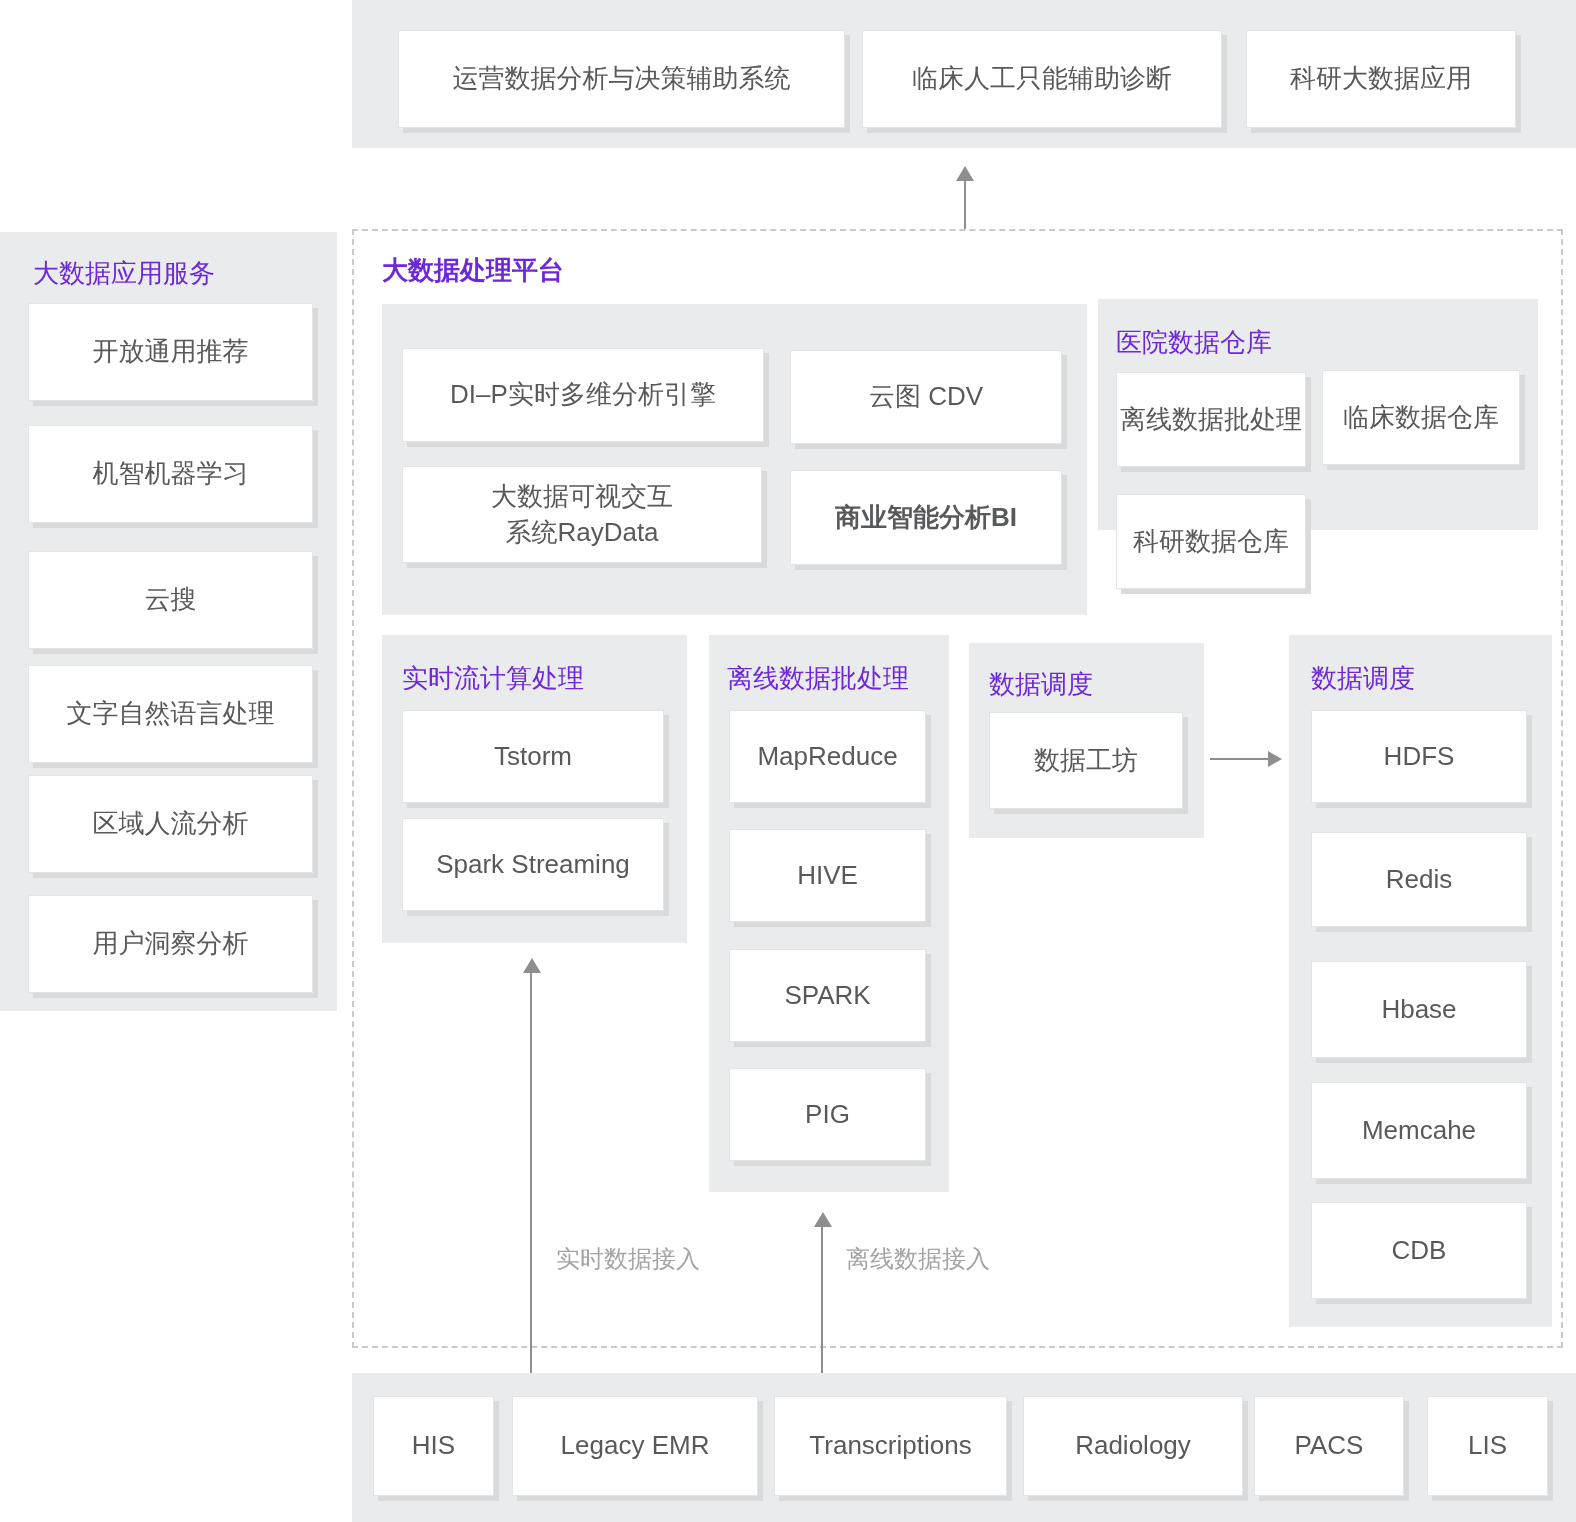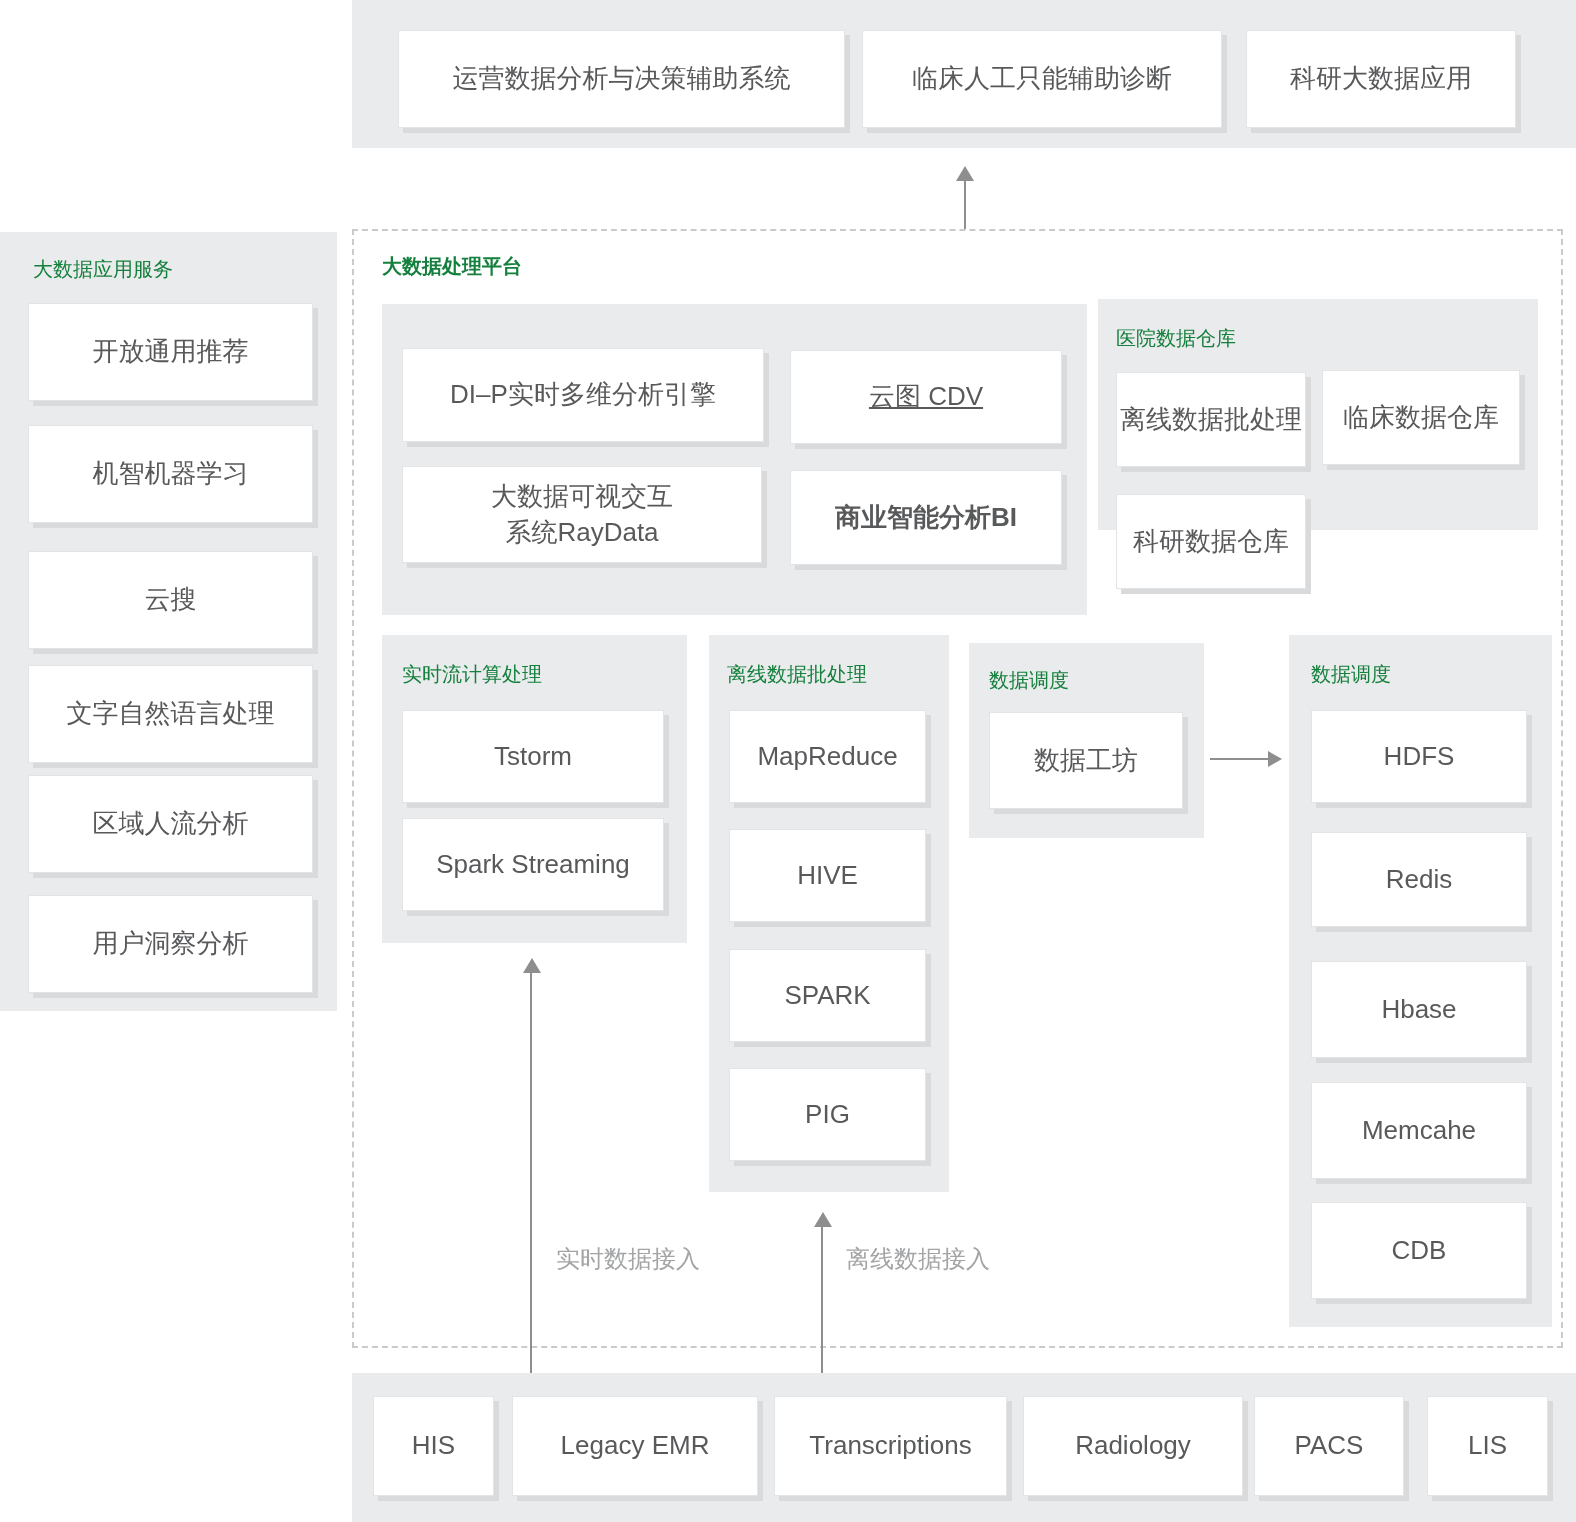--- a/index.html
+++ b/index.html
@@ -9,21 +9,21 @@
   }
   .strip,.panel{position:absolute;background:#eaebec;}
   .node{
     position:absolute;background:#ffffff;border:1px solid #e3e4e6;
     box-shadow:5px 5px 0 0 #d9dadb;
     display:flex;align-items:center;justify-content:center;
     font-size:26px;color:#58595b;text-align:center;line-height:1.35;
     box-sizing:border-box;
   }
   .prewrap{white-space:pre-line;}
-  .ptitle{position:absolute;font-size:20px;color:#15803d;}
+  .ptitle{position:absolute;font-size:26px;color:#6d28d9;}
   .dashedbox{
     position:absolute;border:2px dashed #c9cacb;background:transparent;box-sizing:border-box;
   }
   .vline{position:absolute;width:2px;background:#8e8e8e;}
   .hline{position:absolute;height:2px;background:#8e8e8e;}
   .head-up{position:absolute;width:0;height:0;
     border-left:9px solid transparent;border-right:9px solid transparent;
     border-bottom:15px solid #8e8e8e;}
   .head-right{position:absolute;width:0;height:0;
     border-top:8px solid transparent;border-bottom:8px solid transparent;
@@ -49,21 +49,21 @@
     <div class="node" style="left:28px;top:433px;width:285px;height:98px;">文字自然语言处理</div>
     <div class="node" style="left:28px;top:543px;width:285px;height:98px;">区域人流分析</div>
     <div class="node" style="left:28px;top:663px;width:285px;height:98px;">用户洞察分析</div>
   </div>
 
   <div class="dashedbox" style="left:352px;top:229px;width:1211px;height:1119px;">
     <div class="ptitle" style="left:28px;top:22px;font-weight:bold;">大数据处理平台</div>
 
     <div class="panel" style="left:28px;top:73px;width:705px;height:311px;">
       <div class="node" style="left:20px;top:44px;width:362px;height:94px;">DI–P实时多维分析引擎</div>
-      <div class="node" style="left:408px;top:46px;width:272px;height:94px;text-decoration:underline;">云图 CDV</div>
+      <div class="node" style="left:408px;top:46px;width:272px;height:94px;">云图 CDV</div>
       <div class="node prewrap" style="left:20px;top:162px;width:360px;height:97px;">大数据可视交互
 系统RayData</div>
       <div class="node" style="left:408px;top:166px;width:272px;height:95px;font-weight:bold;">商业智能分析BI</div>
     </div>
 
     <div class="panel" style="left:744px;top:68px;width:440px;height:231px;text-decoration:underline;">
       <div class="ptitle" style="left:18px;top:26px;">医院数据仓库</div>
       <div class="node" style="left:18px;top:73px;width:190px;height:95px;">离线数据批处理</div>
       <div class="node" style="left:18px;top:195px;width:190px;height:95px;">科研数据仓库</div>
       <div class="node" style="left:224px;top:71px;width:198px;height:95px;">临床数据仓库</div>

